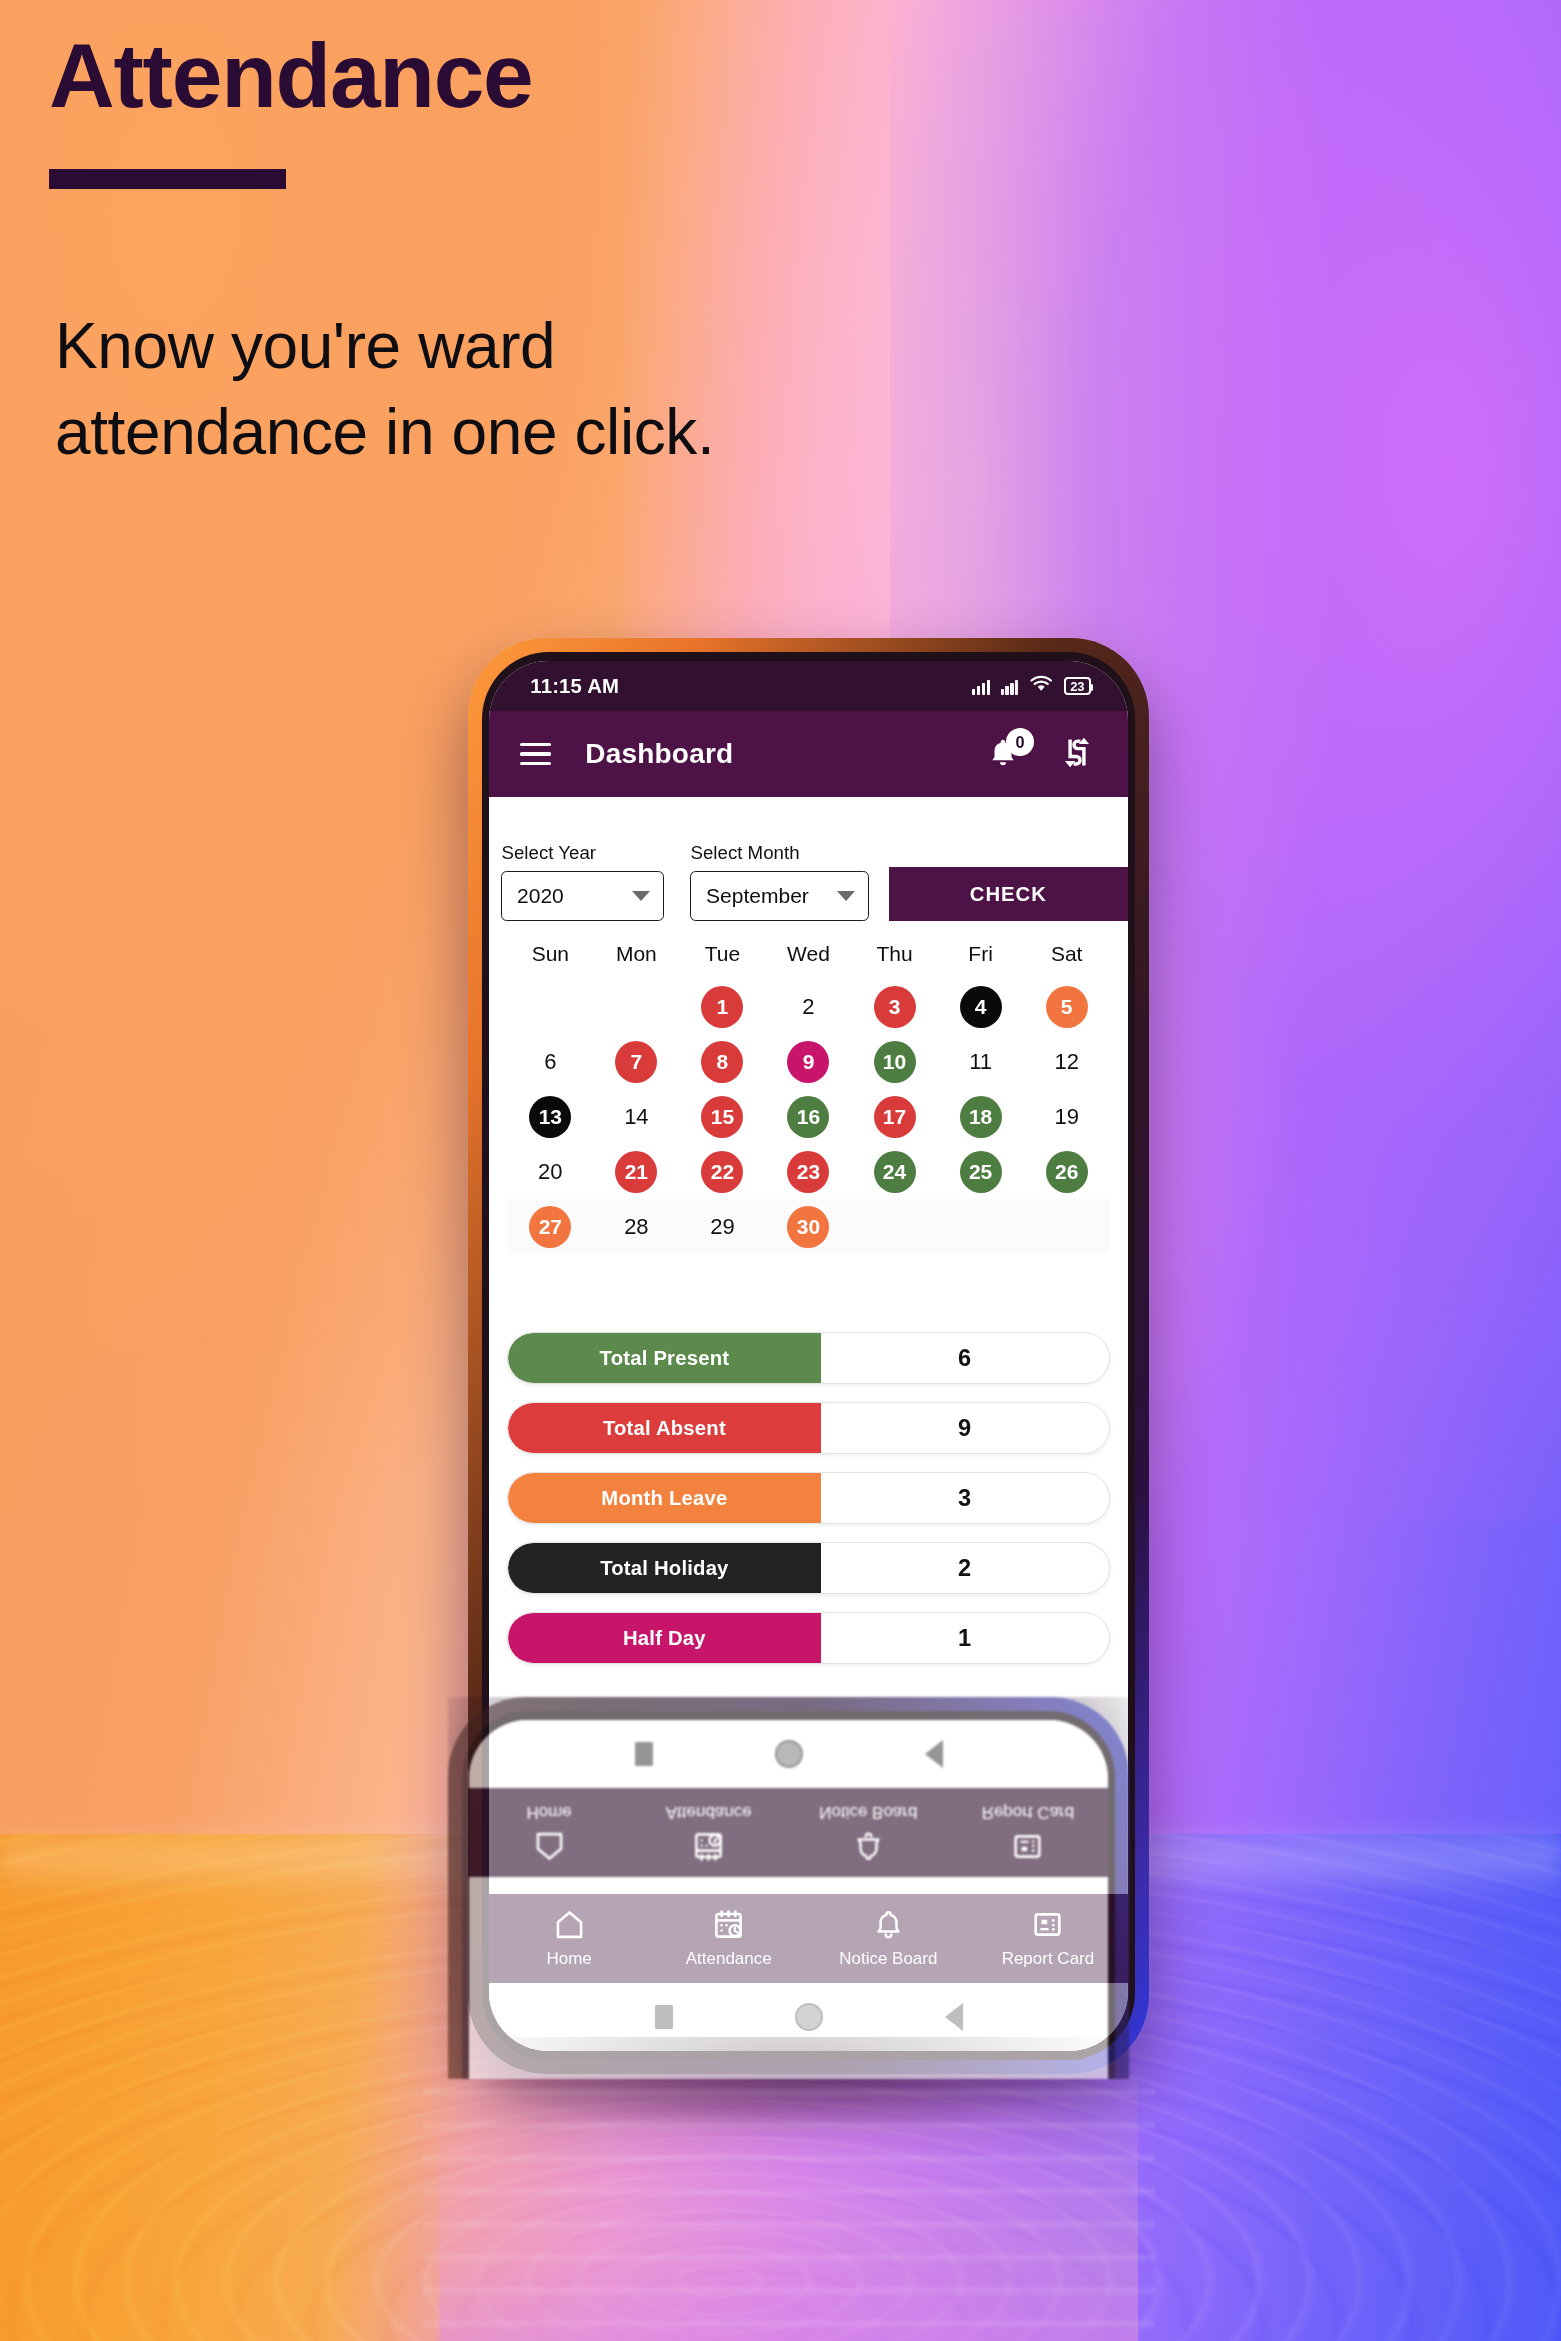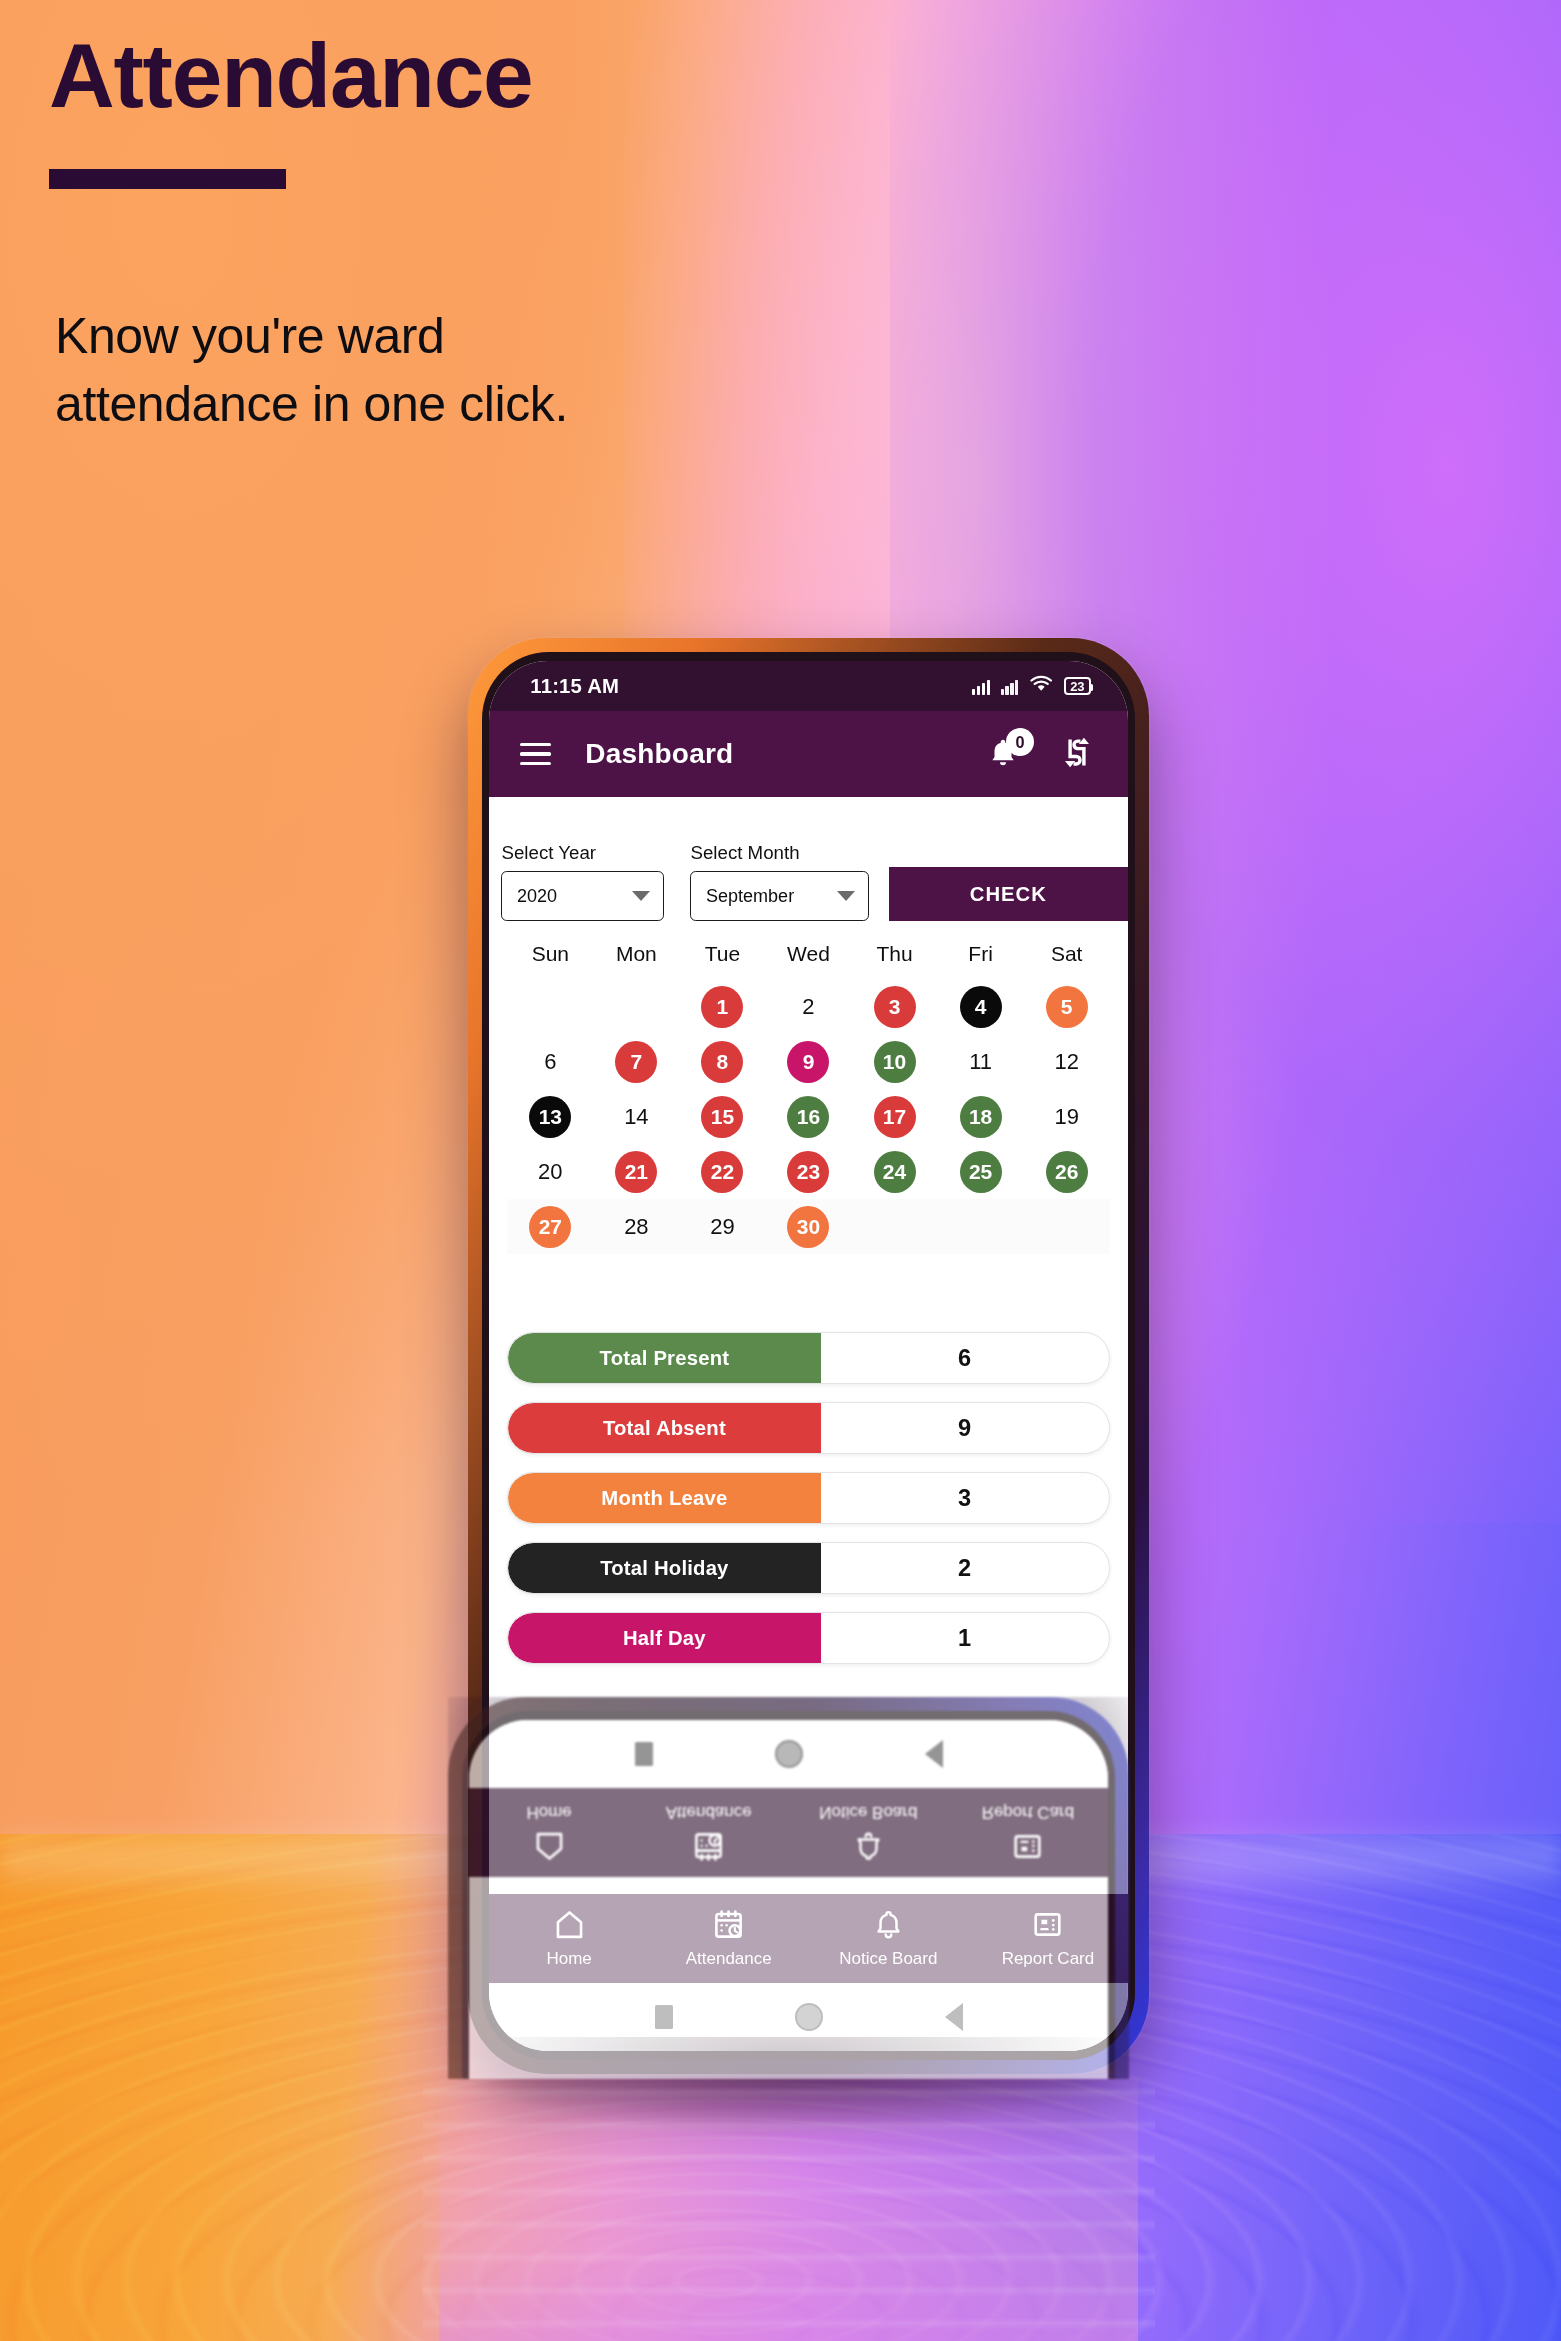--- a/index.html
+++ b/index.html
@@ -94,21 +94,21 @@
     color: #2a0b33;
     line-height: 1.05;
   }
   .rule {
     width: 237px; height: 20.3px;
     background: #2a0b33;
     margin-top: 45px;
   }
   .subhead {
     position: absolute; left: 55px; top: 303px;
-    font-size: 50px;
+    font-size: 64px;
     line-height: 1.35;
     color: #0d0d12;
     font-weight: 400;
     letter-spacing: -0.4px;
   }
 
   
   .phone {
     position: absolute;
     left: 468px; top: 638px;
@@ -197,21 +197,21 @@
   .field-label { font-size: 18.7px; color: #111; margin-bottom: 7.3px; font-weight: 400; }
   .combo {
     border: 1.6px solid #1b1b1b;
     border-radius: 5.7px;
     background: #fff;
     height: 50px;
     display: flex; align-items: center;
     padding: 0 13px 0 14.6px;
     cursor: pointer;
   }
-  .combo-value { font-size: 18px; color: #0e0e0e; }
+  .combo-value { font-size: 21px; color: #0e0e0e; }
   .caret {
     margin-left: auto;
     width: 0; height: 0;
     border-left: 9px solid transparent;
     border-right: 9px solid transparent;
     border-top: 10.6px solid #6b6b6b;
   }
   .f-year { width: 163px; margin-left: 12.2px; }
   .f-month { width: 179px; margin-left: 26px; }
   .check-btn {

